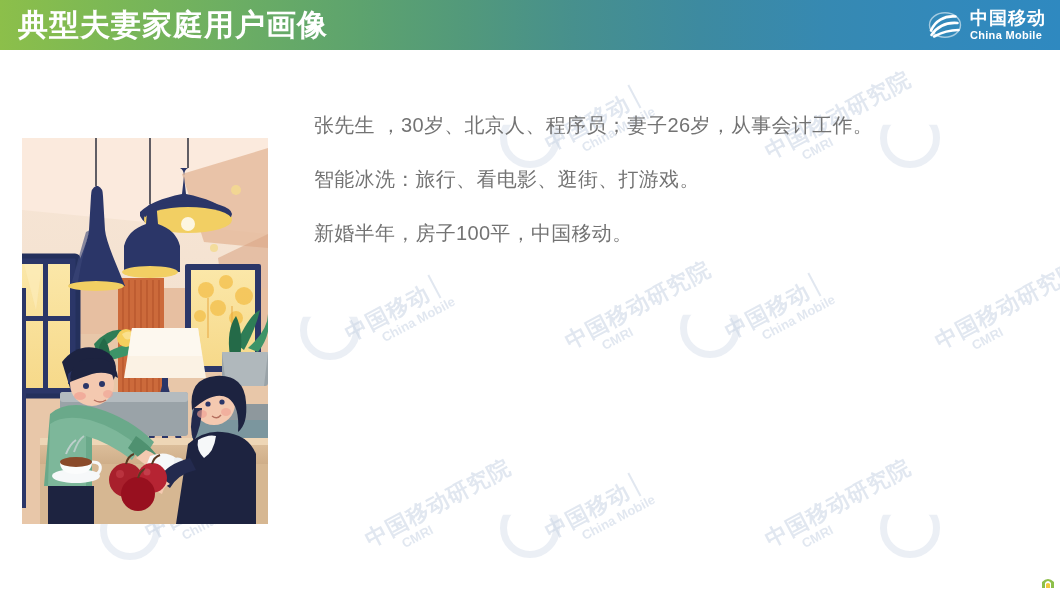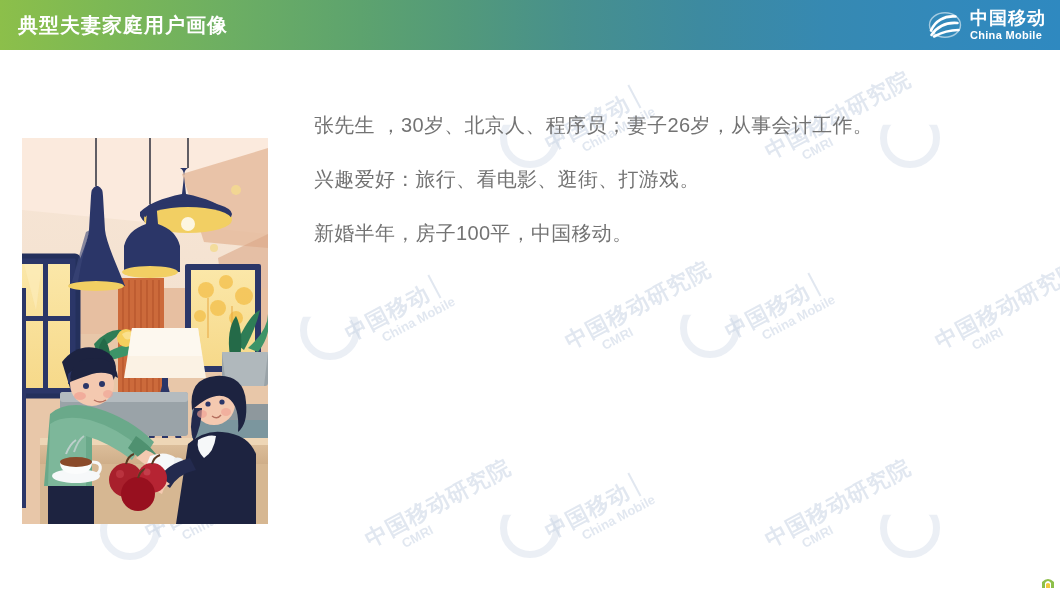--- a/index.html
+++ b/index.html
@@ -92,21 +92,21 @@
         #3289bb 90%,
         #2f89c0 100%);
     z-index: 5;
   }
   .header-title {
     position: absolute;
     left: 18px;
     top: 50%;
     transform: translateY(-50%);
     color: #ffffff;
-    font-size: 20px;
+    font-size: 30px;
     font-weight: bold;
     letter-spacing: 1px;
     line-height: 1;
     white-space: nowrap;
   }
 
   
   .logo {
     position: absolute;
     right: 14px;
@@ -423,21 +423,21 @@
       <path d="M104 326 q2 -8 8 -10" stroke="#5a3a22" stroke-width="2" fill="none"></path>
       <path d="M130 326 q2 -7 8 -9" stroke="#5a3a22" stroke-width="2" fill="none"></path>
       <path d="M116 340 q2 -7 7 -9" stroke="#5a3a22" stroke-width="2" fill="none"></path>
       <circle cx="98" cy="336" r="4" fill="#c8434f" opacity="0.55"></circle>
       <circle cx="125" cy="334" r="3.5" fill="#d15461" opacity="0.5"></circle>
     </svg>
   </div>
 
   <div class="body-text">
     <p class="para">张先生 ，30岁、北京人、程序员；妻子26岁，从事会计工作。</p>
-    <p class="para">兴趣爱好：旅行、看电影、逛街、打游戏。</p>
+    <p class="para">智能冰洗：旅行、看电影、逛街、打游戏。</p>
     <p class="para">新婚半年，房子100平，中国移动。</p>
   </div>
 
   <div class="corner-mark">
     <svg width="16" height="12" viewBox="0 0 16 12">
       <path d="M2 12 L2 6 Q8 0 14 6 L14 12 L11 12 L11 7 Q8 3 5 7 L5 12 Z" fill="#8dbf4a"></path>
       <path d="M6 12 L6 8 Q8 6 10 8 L10 12 Z" fill="#f0c93c"></path>
     </svg>
   </div>
 

